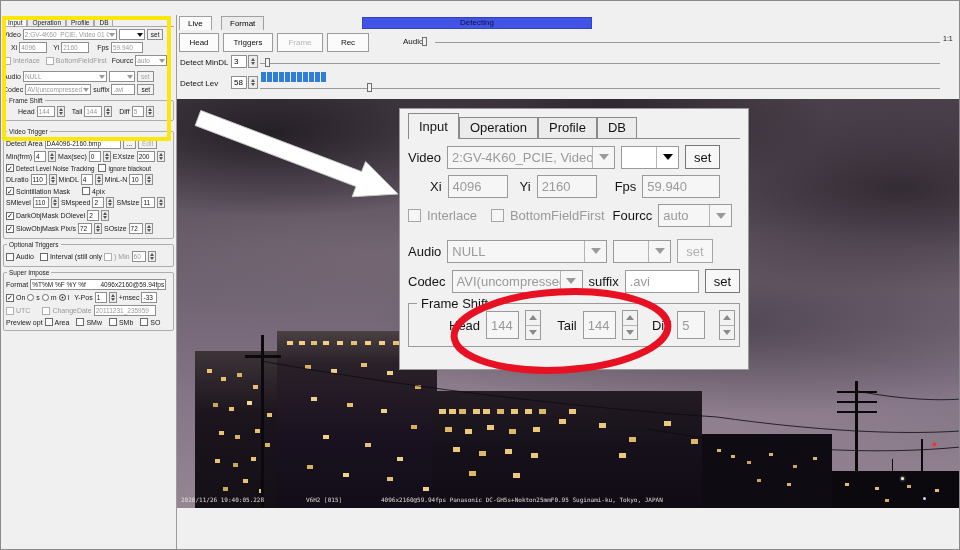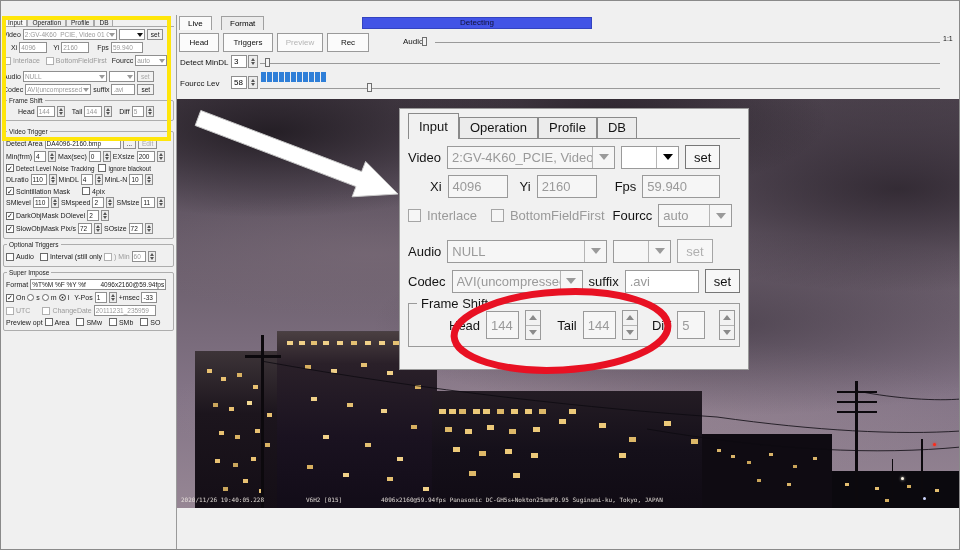--- a/index.html
+++ b/index.html
@@ -457,38 +457,38 @@
     </div>
   </div>
 
   <div id="topbar">
     <span class="ttab active" style="left:2px">Live</span>
     <span class="ttab" style="left:44px">Format</span>
     <div id="detectbar">Detecting</div>
 
     <button class="tbtn" style="left:2px; width:40px">Head</button>
     <button class="tbtn" style="left:46px; width:50px">Triggers</button>
-    <button class="tbtn dis" style="left:100px; width:46px">Preview</button>
+    <button class="tbtn dis" style="left:100px; width:46px">Frame</button>
     <button class="tbtn" style="left:150px; width:42px">Rec</button>
 
     <span class="tlabel" style="left:226px; top:22px">Audio</span>
     <div class="track" style="left:258px; top:27px; width:505px"></div>
     <div class="thumb" style="left:245px; top:22px"></div>
     <span class="tlabel" style="left:766px; top:20px; font-size:7px">1:1</span>
 
     <span class="tlabel" style="left:3px; top:43px">Detect MinDL</span>
     <span class="tfld" style="left:54px; top:40px">3</span>
     <span class="tspin" style="left:71px; top:40px">
         <i class="tu"></i>
         <i class="td"></i>
       </span>
     <div class="track" style="left:83px; top:48px; width:680px"></div>
     <div class="thumb" style="left:88px; top:43px"></div>
 
-    <span class="tlabel" style="left:3px; top:64px">Fourcc Lev</span>
+    <span class="tlabel" style="left:3px; top:64px">Detect Lev</span>
     <span class="tfld" style="left:54px; top:61px">58</span>
     <span class="tspin" style="left:71px; top:61px">
         <i class="tu"></i>
         <i class="td"></i>
       </span>
     <div id="meter"></div>
     <div class="track" style="left:83px; top:73px; width:680px"></div>
     <div class="thumb" style="left:190px; top:68px"></div>
   </div>
 

